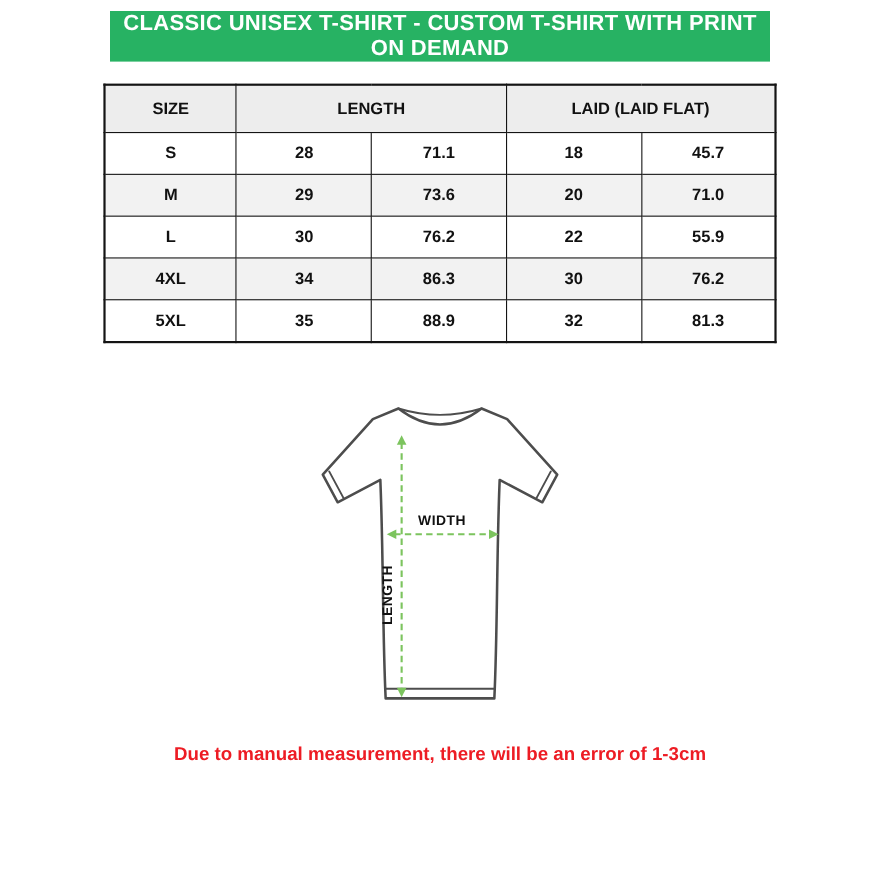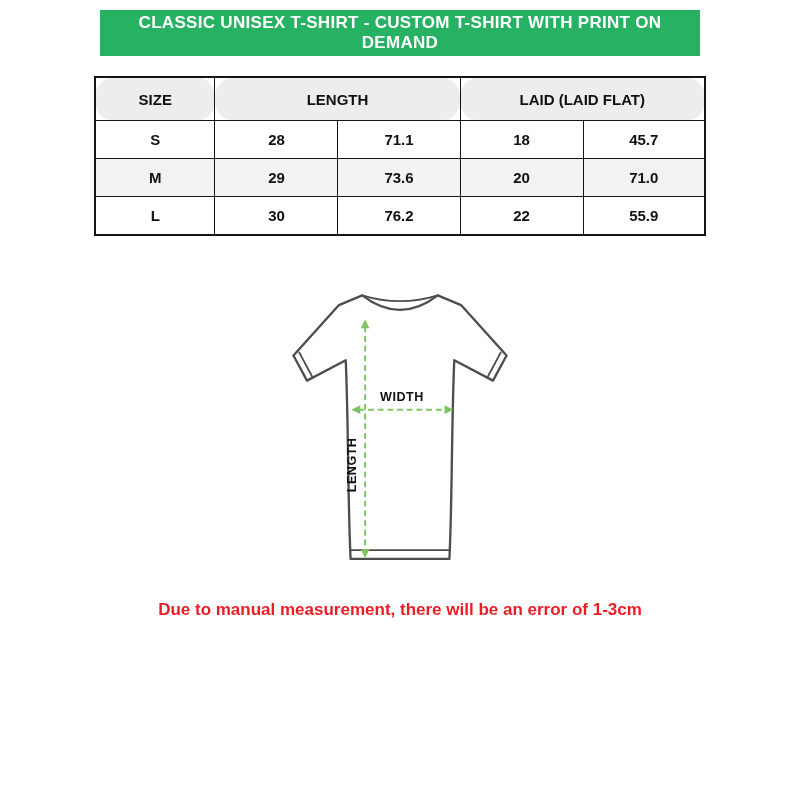--- a/index.html
+++ b/index.html
@@ -11,37 +11,37 @@
     --table-border:#141414;
   }
   html,body{margin:0;padding:0;background:#fff;}
   body{width:800px;height:800px;font-family:"Liberation Sans",sans-serif;}
   .page{width:800px;height:800px;position:relative;overflow:hidden;background:#fff;}
 
   .banner{
     width:600px;height:46px;margin:10px auto 0;
     background:var(--banner-green);
     color:#fff;display:flex;align-items:center;justify-content:center;
-    font-weight:bold;font-size:17px;letter-spacing:.3px;text-align:center;
+    font-weight:bold;font-size:20px;letter-spacing:.3px;text-align:center;
   }
 
   .table-wrap{margin-top:20px;}
   table.size-chart{
     width:610px;margin:0 auto;border-collapse:collapse;
     border:2px solid var(--table-border);
     table-layout:fixed;
   }
   table.size-chart th, table.size-chart td{
     border:1px solid var(--table-border);
     text-align:center;vertical-align:middle;
     font-size:15px;color:#111;
   }
   table.size-chart th{
     background:var(--header-bg);
-    font-weight:bold;height:40px;border-radius:20px;
+    font-weight:bold;height:40px;
   }
   table.size-chart td{height:35px;font-weight:bold;background:#fff;}
   table.size-chart td.size-cell{font-weight:bold;}
   table.size-chart tbody tr:nth-child(even) td{background:var(--row-alt-bg);}
 
   .diagram{margin-top:30px;display:flex;justify-content:center;}
   .shirt-line{stroke:#4d4d4d;stroke-width:2.4;fill:#fff;stroke-linejoin:round;stroke-linecap:round;}
   .shirt-detail{stroke:#4d4d4d;stroke-width:1.8;fill:none;stroke-linecap:round;}
   .arrow{stroke:var(--arrow-green);stroke-width:2;stroke-dasharray:6 4;fill:none;}
   .arrowhead{fill:var(--arrow-green);stroke:none;}
@@ -92,20 +92,34 @@
           <td>20</td>
           <td>71.0</td>
         </tr>
         <tr>
           <td class="size-cell">L</td>
           <td>30</td>
           <td>76.2</td>
           <td>22</td>
           <td>55.9</td>
         </tr>
+        <tr>
+          <td class="size-cell">4XL</td>
+          <td>34</td>
+          <td>86.3</td>
+          <td>30</td>
+          <td>76.2</td>
+        </tr>
+        <tr>
+          <td class="size-cell">5XL</td>
+          <td>35</td>
+          <td>88.9</td>
+          <td>32</td>
+          <td>81.3</td>
+        </tr>
       </tbody>
     </table>
   </div>
 
   <div class="diagram">
     <svg width="310" height="330" viewBox="0 0 320 340" aria-hidden="true">
 
       <path class="shirt-line" d="M121 30 L97 40 L50 92 L64 118 L104 97
            C107 170 106 240 109 302
            L211 302

